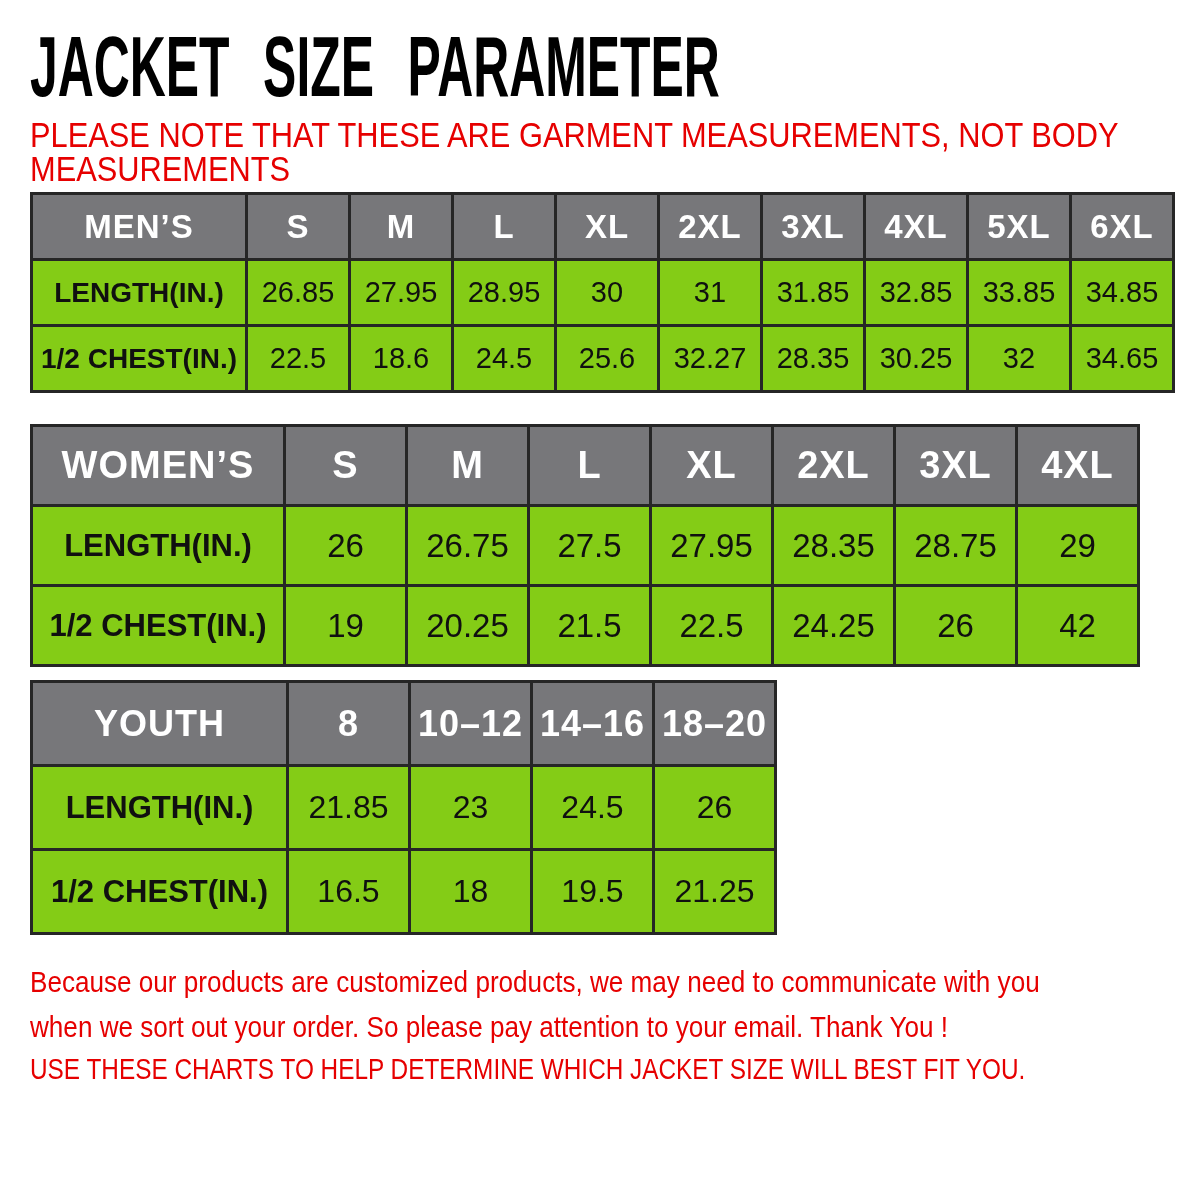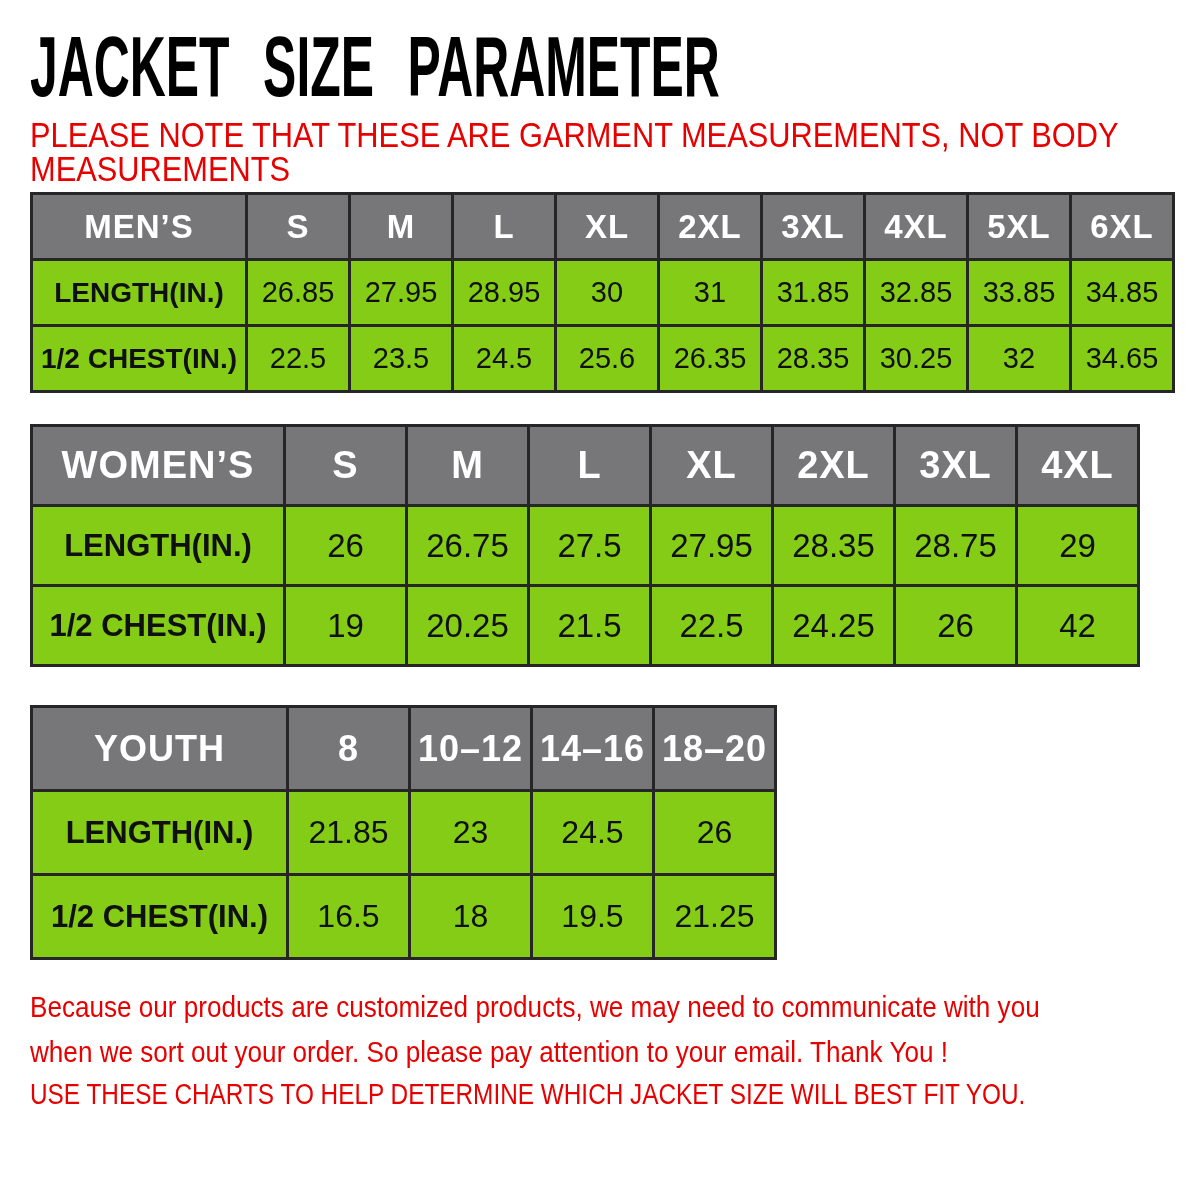--- a/index.html
+++ b/index.html
@@ -78,21 +78,21 @@
   .mens td{height:66px;font-size:29px;}
   .mens td.row-label{font-size:28px;}
   
   .womens{width:1107px;margin-top:31px;}
   .womens col.label-col{width:253px;}
   .womens col.size-col{width:122px;}
   .womens th{height:80px;font-size:38px;}
   .womens td{height:80px;font-size:33px;}
   .womens td.row-label{font-size:31px;}
   
-  .youth{width:744px;margin-top:38px;}
+  .youth{width:744px;margin-top:13px;}
   .youth col.label-col{width:256px;}
   .youth col.size-col{width:122px;}
   .youth th{height:84px;font-size:36px;}
   .youth td{height:84px;font-size:32px;}
   .youth td.row-label{font-size:31px;}
 
   .footer-para{
     margin-top:24px;
     color:var(--accent-red);
     font-size:30px;
@@ -155,24 +155,24 @@
           <td>30</td>
           <td>31</td>
           <td>31.85</td>
           <td>32.85</td>
           <td>33.85</td>
           <td>34.85</td>
         </tr>
         <tr>
           <td class="row-label">1/2 CHEST(IN.)</td>
           <td>22.5</td>
-          <td>23.5</td>
+          <td>18.6</td>
           <td>24.5</td>
           <td>25.6</td>
-          <td>26.35</td>
+          <td>32.27</td>
           <td>28.35</td>
           <td>30.25</td>
           <td>32</td>
           <td>34.65</td>
         </tr>
       </tbody>
     </table>
     <table class="size-table womens">
       <colgroup>
         <col class="label-col">

